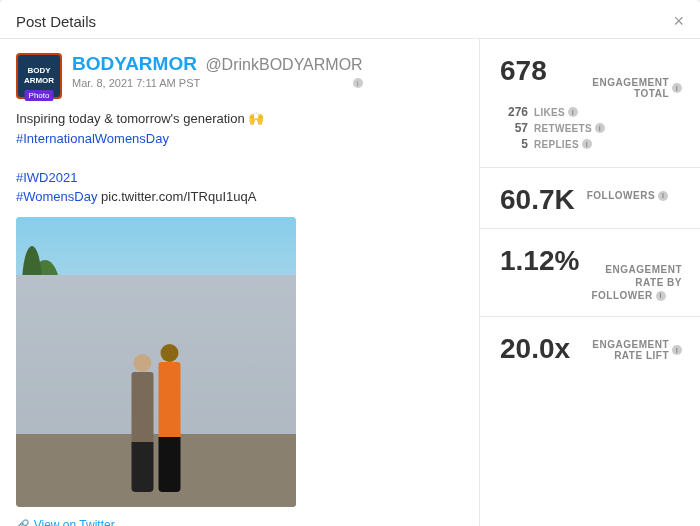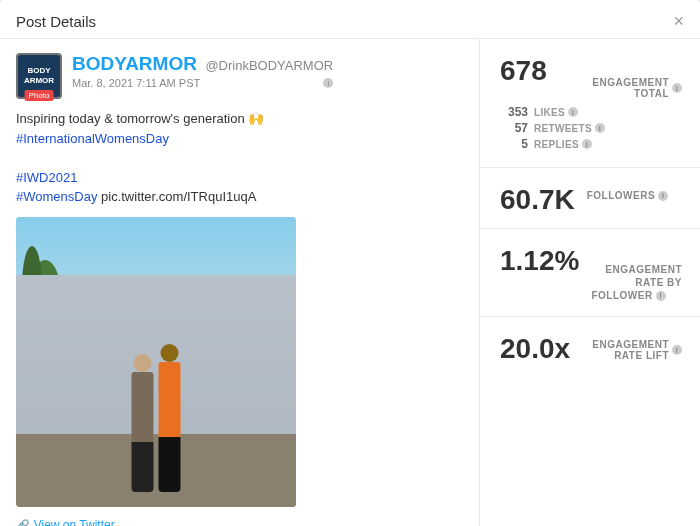--- a/index.html
+++ b/index.html
@@ -55,21 +55,21 @@
     }
     .avatar-area {
       position: relative;
       margin-right: 10px;
       flex-shrink: 0;
     }
     .avatar-img {
       width: 46px;
       height: 46px;
       border-radius: 4px;
-      background: #737373;
+      background: #c2410c;
       display: flex;
       align-items: center;
       justify-content: center;
       overflow: hidden;
     }
     .avatar-logo {
       width: 42px;
       height: 42px;
       background: #1a3a5c;
       border-radius: 3px;
@@ -82,39 +82,39 @@
       font-size: 8px;
       font-weight: bold;
       text-align: center;
       line-height: 1.2;
     }
     .twitter-badge {
       position: absolute;
       bottom: -2px;
       left: 50%;
       transform: translateX(-50%);
-      background: #ef4444;
+      background: #6d28d9;
       color: #fff;
       font-size: 8px;
       padding: 1px 4px;
       border-radius: 2px;
       white-space: nowrap;
     }
     .post-meta {
       display: flex;
       flex-direction: column;
     }
     .brand-name {
       color: #1da1f2;
       font-weight: bold;
       font-size: 19px;
     }
     .handle {
       color: #888;
-      font-size: 13px;
+      font-size: 16px;
       margin-left: 4px;
     }
     .post-date {
       font-size: 11px;
       color: #888;
       margin-top: 2px;
       display: flex;
       align-items: center;
       gap: 4px;
       justify-content: space-between;
@@ -400,21 +400,21 @@
           <span class="stat-number">678</span>
           <div class="stat-label-wrap">
             <span class="stat-label">
               <span>ENGAGEMENT TOTAL</span>
               <span class="circle-info">i</span>
             </span>
           </div>
         </div>
         <div class="sub-stats">
           <div class="sub-stat-row">
-            <span class="sub-stat-num">353</span>
+            <span class="sub-stat-num">276</span>
             <span class="sub-stat-label">
               <span>LIKES</span>
               <span class="circle-info">i</span>
             </span>
           </div>
           <div class="sub-stat-row">
             <span class="sub-stat-num">57</span>
             <span class="sub-stat-label">
               <span>RETWEETS</span>
               <span class="circle-info">i</span>

